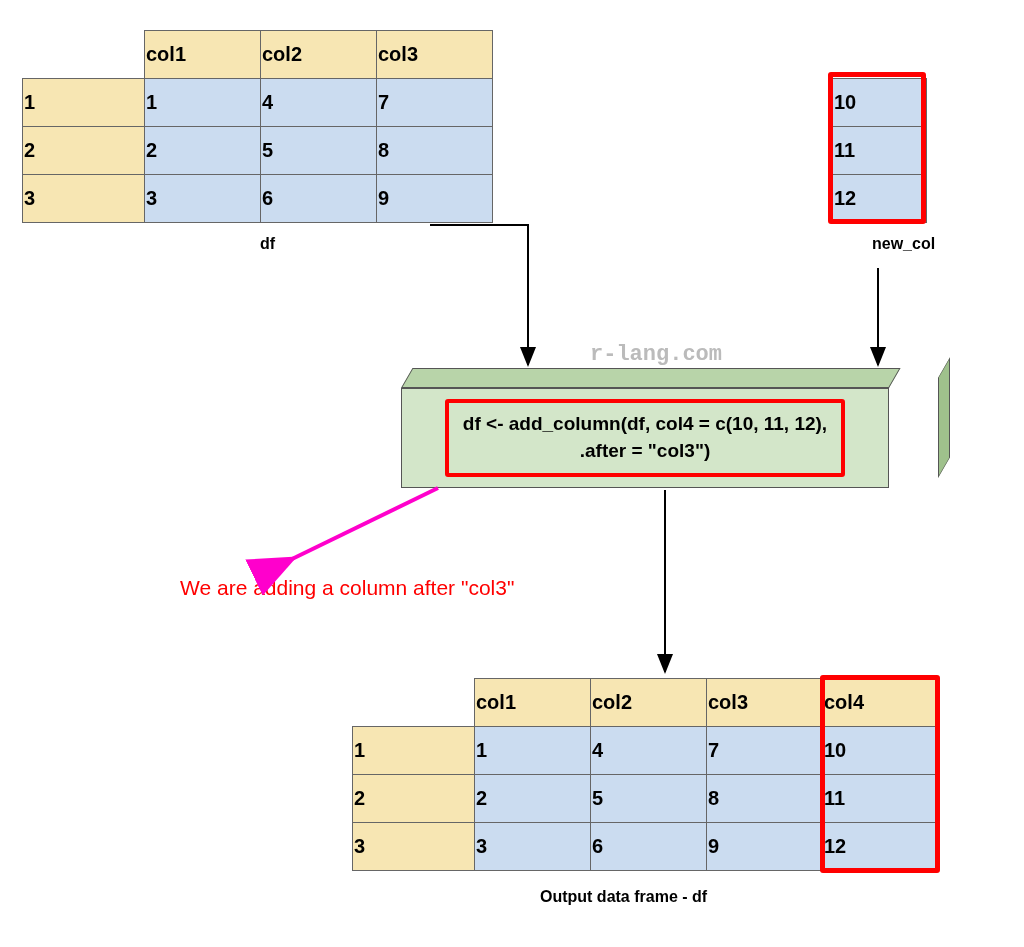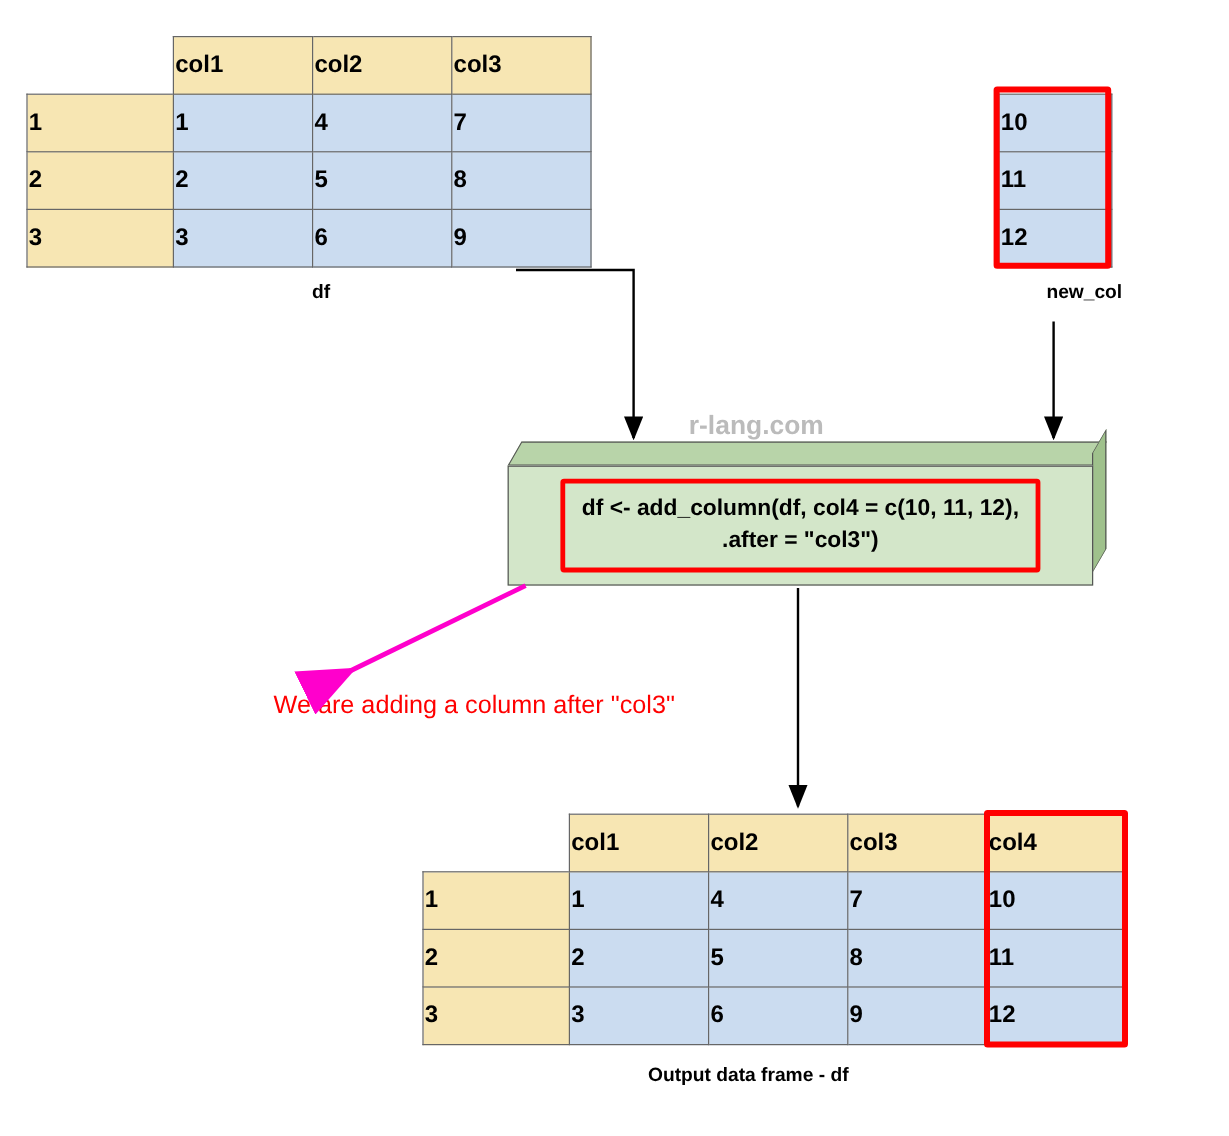--- a/index.html
+++ b/index.html
@@ -45,23 +45,23 @@
     font-size: 16px;
   }
   .watermark {
     position: absolute;
     color: #bbb;
     font-size: 22px;
     font-weight: 600;
   }
   .code-box-wrap {
     position: absolute;
-    left: 423px;
+    left: 401px;
     top: 388px;
-    width: 487px;
+    width: 537px;
   }
   .code-box-3d {
     position: relative;
     height: 100px;
   }
   .cube-top {
     position: absolute;
     top: -20px;
     left: 0;
     width: 488px;
@@ -104,21 +104,20 @@
     line-height: 1.4;
     text-align: center;
     margin: 0 6px;
   }
   .annotation {
     position: absolute;
     color: #ff0000;
     font-size: 21px;
     font-weight: 500;
     line-height: 1.5;
-    margin-left: 48px;
   }
   .highlight-box {
     position: absolute;
     border: 5px solid #ff0000;
     border-radius: 3px;
     pointer-events: none;
   }
   svg.overlay {
     position: absolute;
     top: 0;
@@ -170,21 +169,21 @@
         <td class="data-cell">11</td>
       </tr>
   <tr>
         <td class="data-cell">12</td>
       </tr>
 </tbody>
   </table>
 <div class="highlight-box" style="left:828px; top:72px; width:98px; height:152px;"></div>
 <div class="label" style="left:872px; top:235px;">new_col</div>
 
-<div class="watermark" style="left:574px; top:342px;">r-lang.com</div>
+<div class="watermark" style="left:590px; top:342px;font-family:Liberation Mono, monospace;">r-lang.com</div>
 
 <div class="code-box-wrap">
   <div class="code-box-3d">
     <div class="cube-top"></div>
     <div class="cube-right"></div>
     <div class="cube-front">
       <div class="code-highlight">
         <span>df &lt;- add_column(df, col4 = c(10, 11, 12),</span><br>
         <span>.after = "col3")</span>
       </div>

